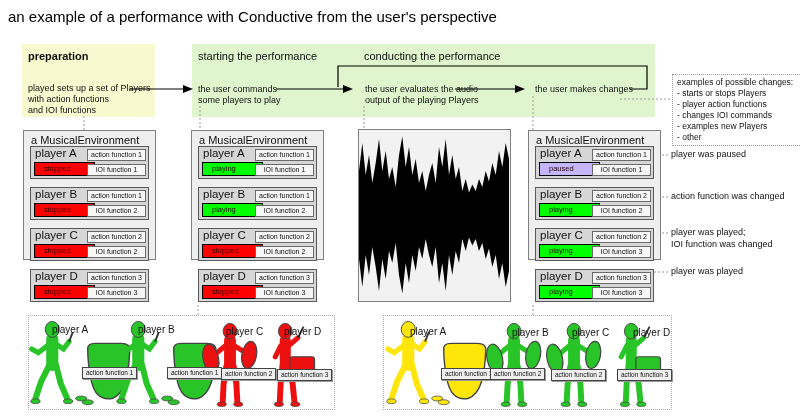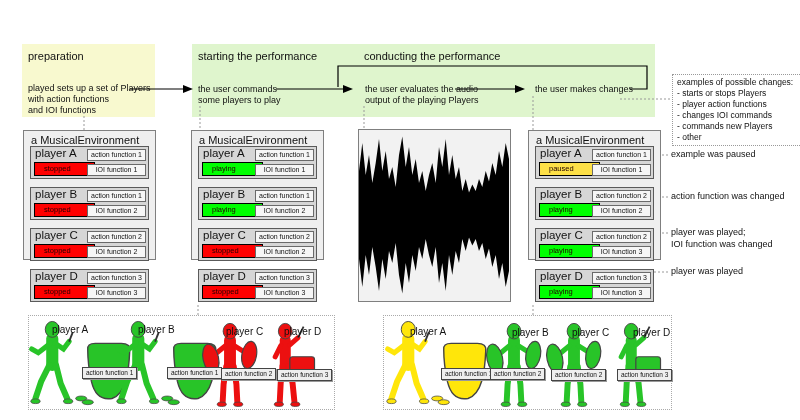--- a/index.html
+++ b/index.html
@@ -29,25 +29,26 @@
   .figsvg{position:absolute;}
   .figname{position:absolute;font-size:10px;white-space:nowrap;color:#111;z-index:4;}
   .afbox{position:absolute;background:#efefef;border:1px solid #444;box-shadow:1px 1px 0 #999;
          font-size:6.5px;line-height:10px;padding:0 3px;white-space:nowrap;z-index:5;}
 </style>
 </head>
 <body>
 
 <div class="stage">
 
+  <div class="title">an example of a performance with Conductive from the user's perspective</div>
 
   <div class="band" style="left: 22px; width: 133px; background: rgb(248, 249, 207);"></div>
   <div class="band" style="left: 192px; width: 463px; background: rgb(223, 245, 205);"></div>
 
-  <div class="band-label" style="left:28px;">preparation</div>
+  <div class="band-label" style="left:28px;font-weight:bold;">preparation</div>
   <div class="band-label" style="left:364px;">conducting the performance</div>
   <div class="band-label" style="left:198px;">starting the performance</div>
 
   <div class="ft" style="left:28px;top:83px;">played sets up a set of Players</div>
   <div class="ft" style="left:28px;top:94px;">with action functions</div>
   <div class="ft" style="left:28px;top:105px;">and IOI functions</div>
 
   <div class="ft" style="left:198px;top:84px;">the user commands</div>
   <div class="ft" style="left:198px;top:95px;">some players to play</div>
 
@@ -136,21 +137,21 @@
           <div class="mini" style="right: 2px; top: 2px; width: 57px; height: 10px;">action function 3</div>
           <div class="status" style="background: rgb(255, 0, 0);">stopped</div>
           <div class="mini" style="right: 2px; bottom: 2px; width: 57px; height: 10px;">IOI function 3</div>
         </div>
       </div>
       <div class="env" style="left: 528px;">
         <div class="env-title">a MusicalEnvironment</div>
         <div class="player" style="top: 15px;">
           <div class="pname">player A</div>
           <div class="mini" style="right: 2px; top: 2px; width: 57px; height: 10px;">action function 1</div>
-          <div class="status" style="background: #fde047;">paused</div>
+          <div class="status" style="background: #c4b5fd;">paused</div>
           <div class="mini" style="right: 2px; bottom: 2px; width: 57px; height: 10px;">IOI function 1</div>
         </div>
         <div class="player" style="top: 56px;">
           <div class="pname">player B</div>
           <div class="mini" style="right: 2px; top: 2px; width: 57px; height: 10px;">action function 2</div>
           <div class="status" style="background: rgb(0, 255, 0);">playing</div>
           <div class="mini" style="right: 2px; bottom: 2px; width: 57px; height: 10px;">IOI function 2</div>
         </div>
         <div class="player" style="top: 97px;">
           <div class="pname">player C</div>
@@ -170,27 +171,27 @@
     <svg id="wavesvg" width="150" height="170">
         <polygon points="0.0,41.0 3.3,13.0 6.7,45.0 10.0,25.0 13.3,53.0 16.7,33.0 20.0,9.0 23.3,41.0 26.7,21.0 30.0,49.0 33.3,37.0 36.7,57.0 40.0,25.0 43.3,6.6 46.7,37.0 50.0,17.0 53.3,45.0 56.7,29.0 60.0,53.0 63.3,41.0 66.7,61.0 70.0,45.0 73.3,33.0 76.7,53.0 80.0,17.0 83.3,37.0 86.7,9.0 90.0,45.0 93.3,25.0 96.7,49.0 100.0,37.0 103.3,61.0 106.7,49.0 110.0,62.6 113.3,54.6 116.7,61.0 120.0,49.0 123.3,57.0 126.7,41.0 130.0,51.4 133.3,33.0 136.7,45.0 140.0,21.0 143.3,37.0 146.7,13.0 150.0,29.0 150.0,141.0 146.7,157.0 143.3,133.0 140.0,149.0 136.7,125.0 133.3,137.0 130.0,118.6 126.7,129.0 123.3,113.0 120.0,121.0 116.7,109.0 113.3,115.4 110.0,107.4 106.7,121.0 103.3,109.0 100.0,133.0 96.7,121.0 93.3,145.0 90.0,125.0 86.7,161.0 83.3,133.0 80.0,153.0 76.7,117.0 73.3,137.0 70.0,125.0 66.7,109.0 63.3,129.0 60.0,117.0 56.7,141.0 53.3,125.0 50.0,153.0 46.7,133.0 43.3,163.4 40.0,145.0 36.7,113.0 33.3,133.0 30.0,121.0 26.7,149.0 23.3,129.0 20.0,161.0 16.7,137.0 13.3,117.0 10.0,145.0 6.7,125.0 3.3,157.0 0.0,129.0" fill="#000"></polygon>
       </svg>
   </div>
   <div class="examples">
     <div>examples of possible changes:</div>
     <div id="examples-items">
         <div>- starts or stops Players</div>
         <div>- player action functions</div>
         <div>- changes IOI commands</div>
-        <div>- commands new Players</div>
+        <div>- examples new Players</div>
         <div>- other</div>
       </div>
   </div>
   <div id="annotations">
       <div class="ann" style="top: 149px;">
-        <div>example was paused</div>
+        <div>player was paused</div>
       </div>
       <div class="ann" style="top: 191px;">
         <div>action function was changed</div>
       </div>
       <div class="ann" style="top: 227px;">
         <div>player was played;</div>
         <div>IOI function was changed</div>
       </div>
       <div class="ann" style="top: 266px;">
         <div>player was played</div>

